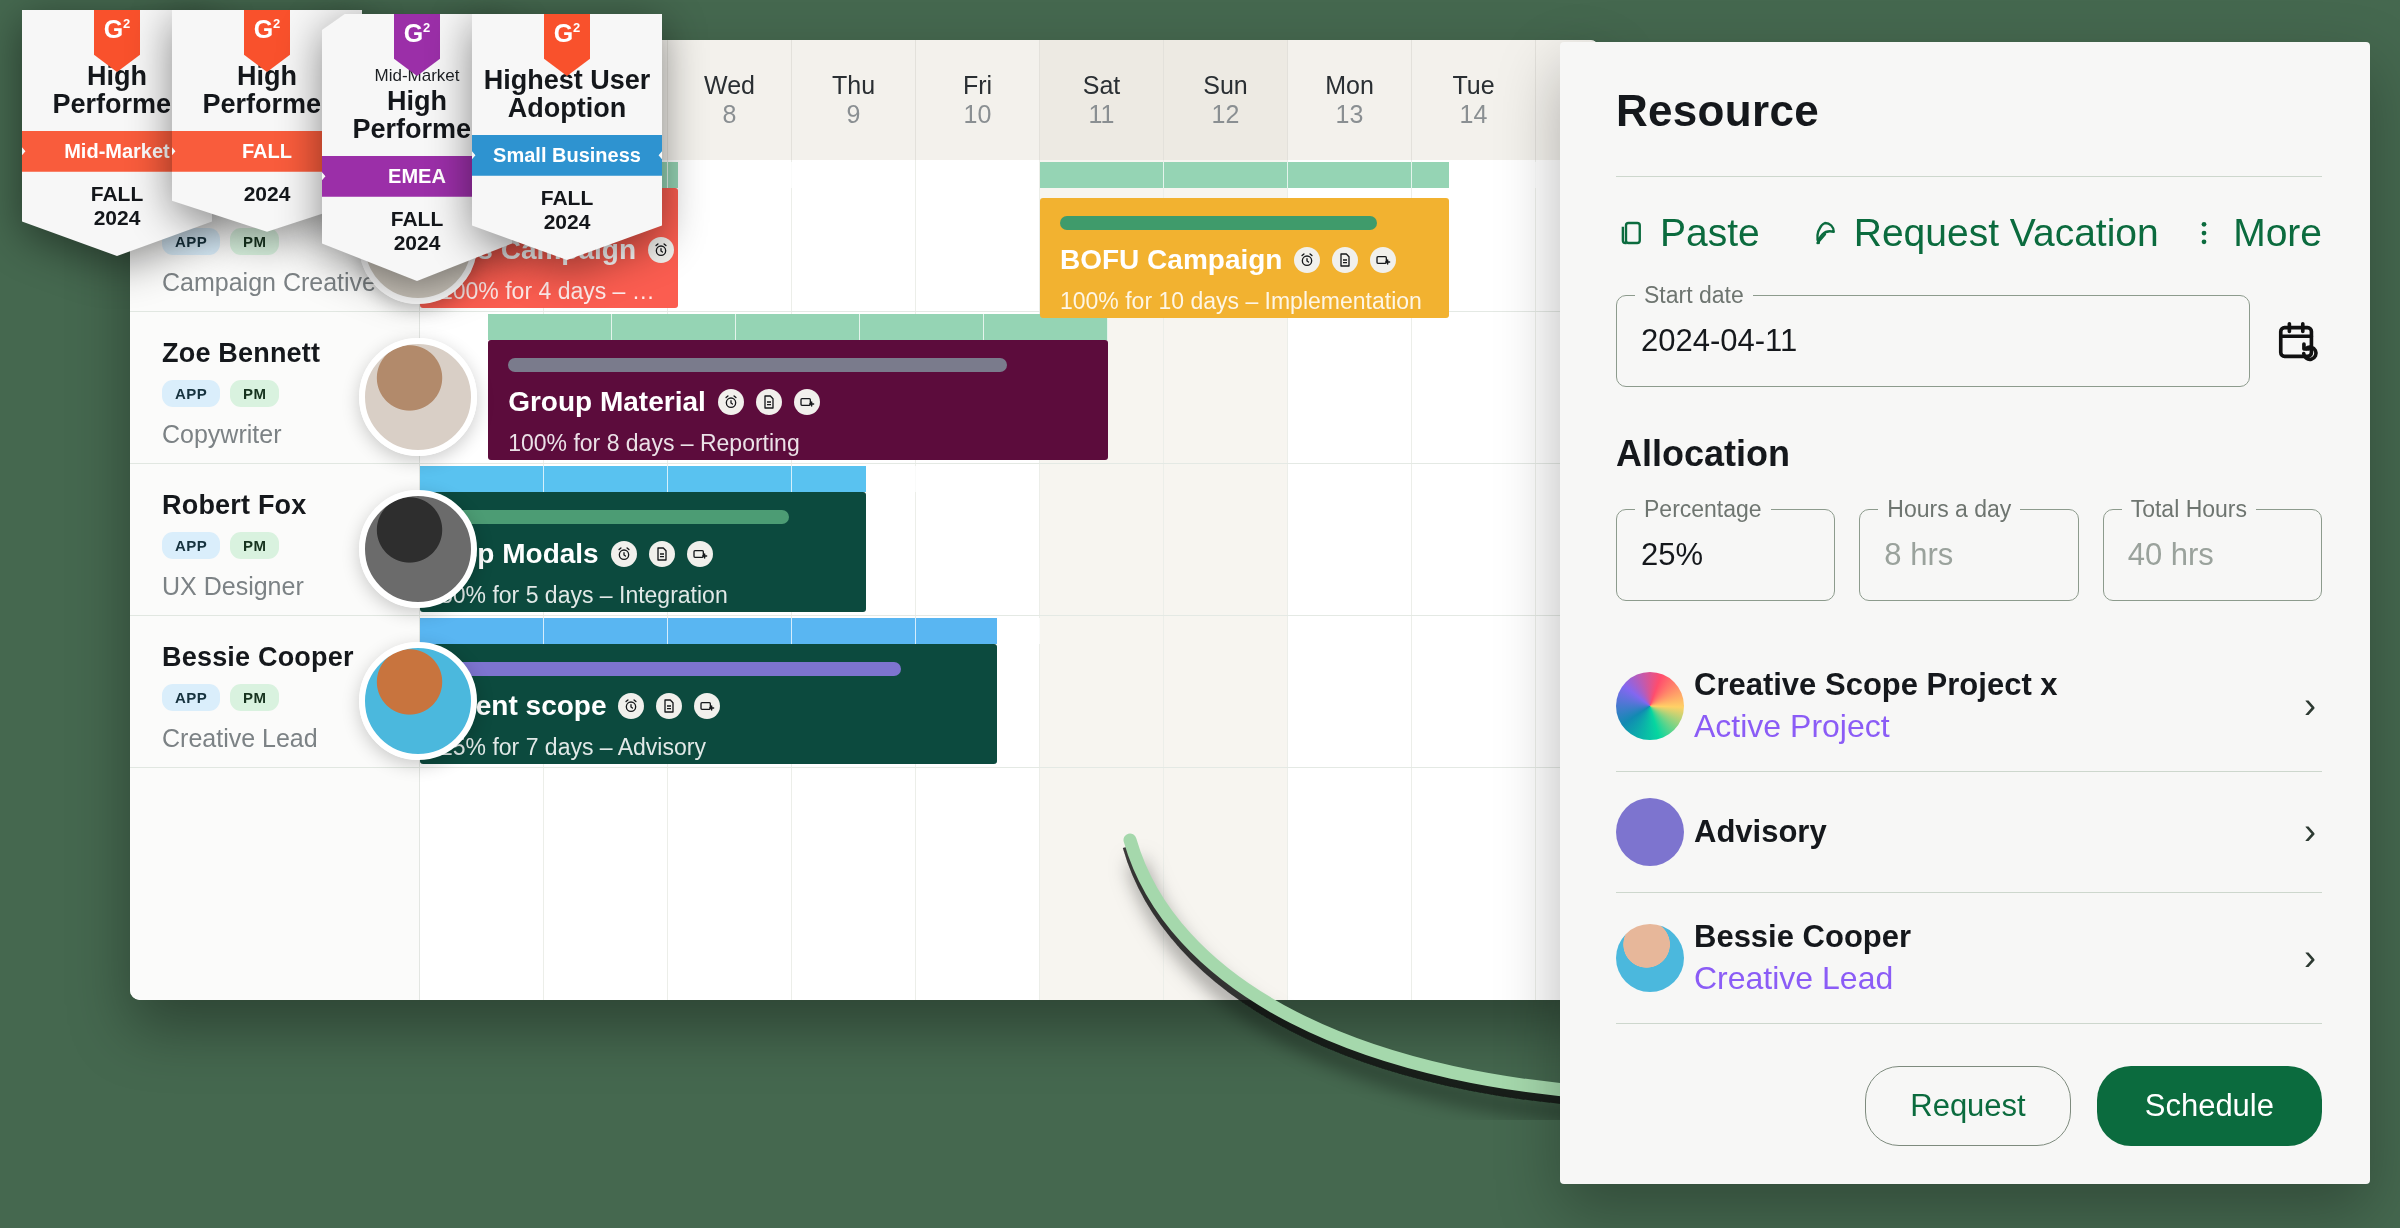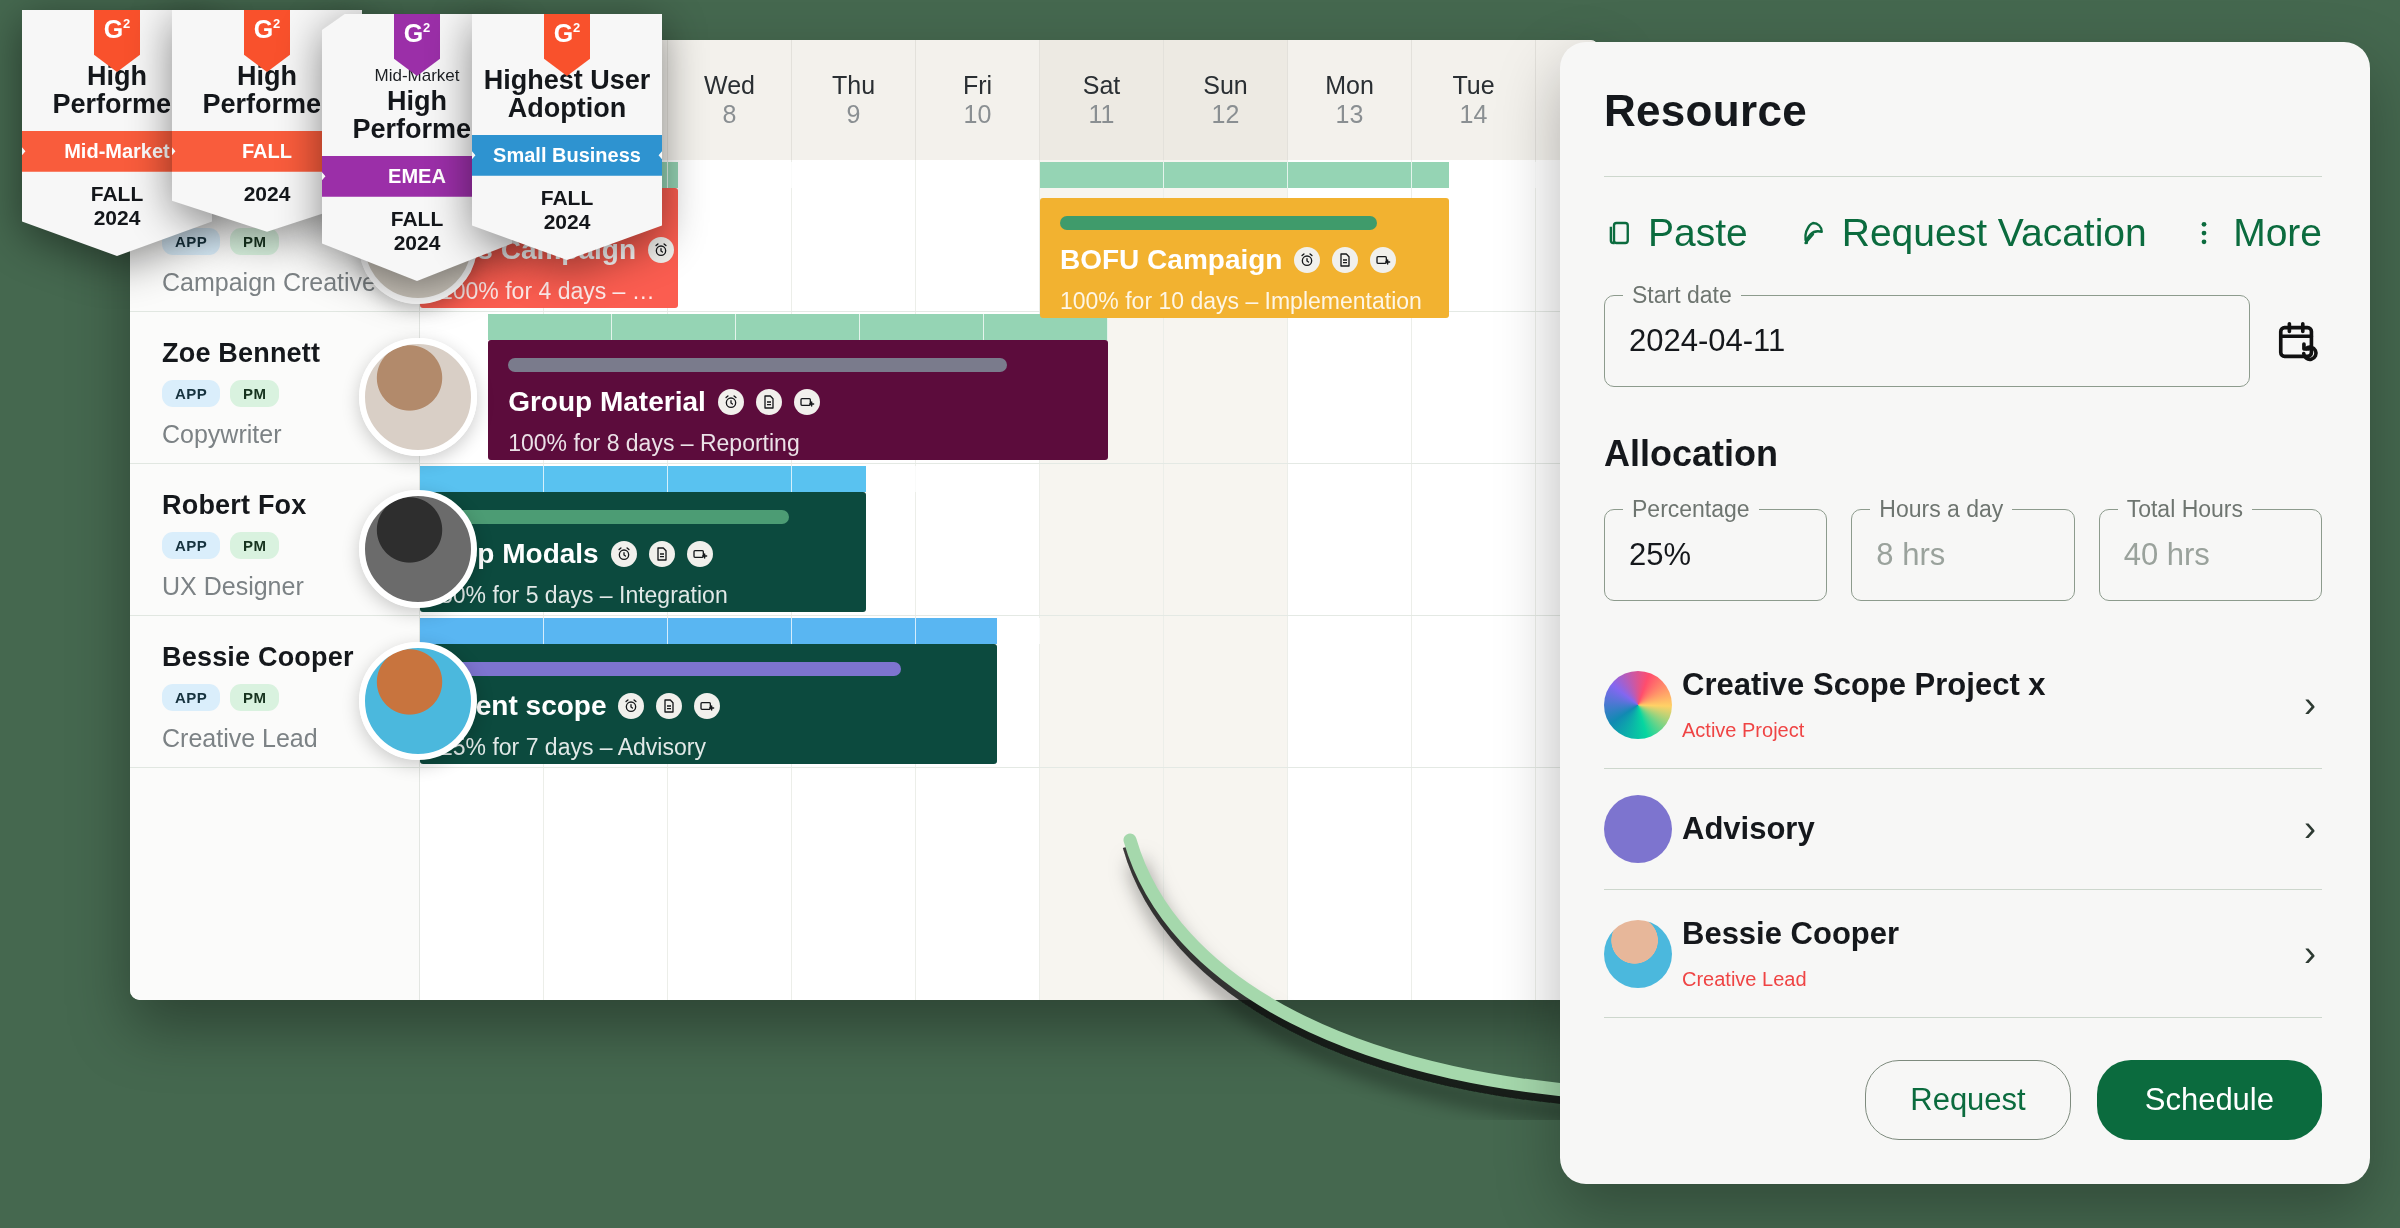--- a/index.html
+++ b/index.html
@@ -110,23 +110,23 @@
   .b-ribbon{
     position:relative; margin:12px -24px 10px; padding:9px 0;
     color:#fff; font-size:20px; font-weight:bold;
     clip-path:polygon(0 0,100% 0,92% 50%,100% 100%,0 100%,8% 50%);
   }
   .b-foot{ font-size:21px; font-weight:bold; color:#14171b; line-height:1.15;}
 
   
   #panel{
     position:absolute; left:1560px; top:42px; width:810px; height:1142px;
-    background:#f7f7f6; border-radius:26px; z-index:50;
+    background:#f7f7f6; border-radius:4px; z-index:50;
     box-shadow:0 26px 64px rgba(0,0,0,.28);
-    padding:44px 48px 0 44px;
+    padding:44px 48px 0 56px;
   }
   #panel-title{ font-size:44px; font-weight:bold; color:#15181c; letter-spacing:.3px;}
   .hr{ height:1px; background:#cdd7cd; margin:40px 0 0;}
   #toolbar{ display:flex; align-items:center; gap:0; margin:34px 0 0; }
   .tb{ display:flex; align-items:center; gap:14px; color:#0b6b3e; font-size:39px; cursor:pointer;}
   .tb + .tb{ margin-left:50px;}
   .tb svg{ width:30px; height:30px; display:block;}
   .tb.more{ margin-left:auto;}
 
   .fields{ display:flex; gap:24px; align-items:center; margin-top:40px;}
@@ -150,21 +150,21 @@
   .fields2 .field{ flex:1;}
 
   .list{ margin-top:40px;}
   .li{
     display:flex; align-items:center; gap:10px; padding:26px 0;
     border-bottom:1px solid #cdd7cd; cursor:pointer;
   }
   .li-av{ width:68px; height:68px; border-radius:50%; flex:0 0 68px; overflow:hidden;}
   .li-txt{ flex:1; min-width:0;}
   .li-t{ font-size:31px; font-weight:bold; color:#15181c;}
-  .li-s{ font-size:20px; color:#ef4444; margin-top:16px;}
+  .li-s{ font-size:32px; color:#8b5cf6; margin-top:5px;}
   .chev{ font-size:36px; color:#2d3a32; padding-right:6px;}
 
   #panel-actions{ display:flex; justify-content:flex-end; gap:26px; margin-top:42px;}
   .btn{ border-radius:34px; font-size:31px; padding:21px 44px; cursor:pointer; }
   #btn-request{ border:1px solid #7e8b7e; color:#0b6b3e; background:transparent;}
   #btn-schedule{ background:#0b6b3e; color:#fff; border:none; padding:21px 48px;}
 
   
   #arrow{ position:absolute; left:1090px; top:820px; width:620px; height:300px; z-index:45; pointer-events:none;}
 </style>

